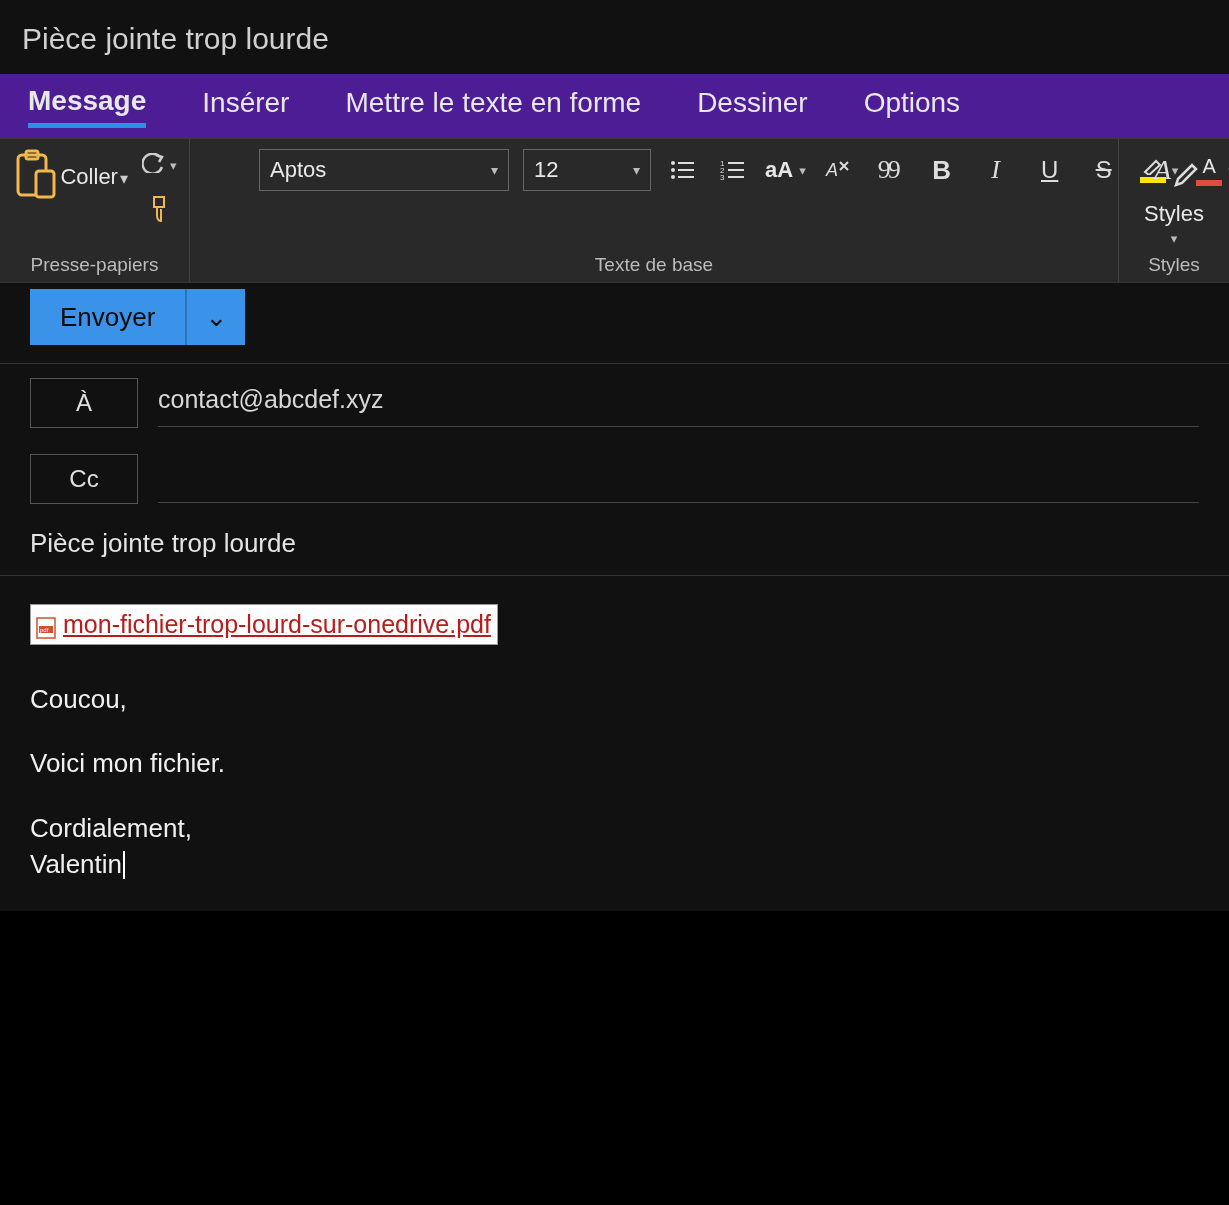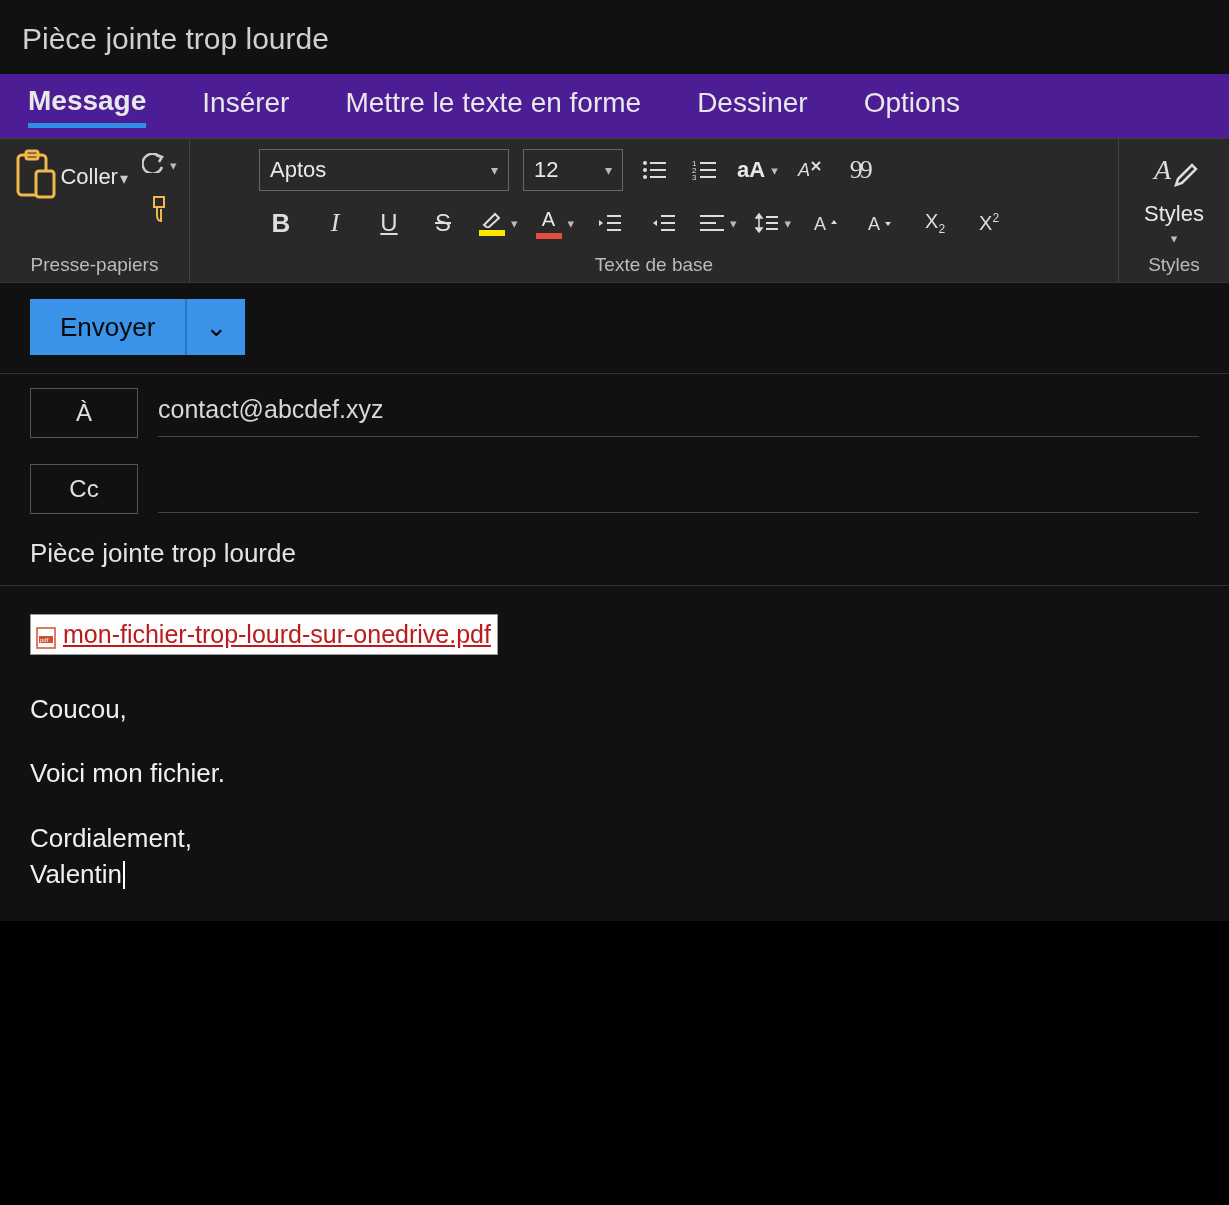--- a/index.html
+++ b/index.html
@@ -73,21 +73,21 @@
     display: flex;
     flex-direction: column;
     gap: 18px;
     align-items: center;
     padding-top: 4px;
   }
   .undo-icon, .brush-icon { cursor: pointer; color: #ccc; }
   .undo-row { display:flex; align-items:center; gap:4px;}
   .text-group-body {
     display: flex;
-    flex-direction: column;
+    flex-direction: row;
     gap: 14px;
     width: 790px;
   }
   .row1 {
     display: flex;
     gap: 14px;
     align-items: center;
   }
   .font-select, .size-select {
     background: #292929;
@@ -95,21 +95,21 @@
     color: #e8e8e8;
     font-size: 22px;
     height: 42px;
     padding: 0 10px;
     display: flex;
     align-items: center;
     justify-content: space-between;
     cursor: pointer;
   }
   .font-select { width: 250px; }
-  .size-select { width: 100px; }
+  .size-select { width: 128px; }
   .sel-arrow { font-size: 14px; color: #bbb; }
   .icon-btn {
     color: #ddd;
     cursor: pointer;
     display: inline-flex;
     align-items: center;
     justify-content: center;
     width: 36px;
     height: 36px;
     font-size: 24px;
@@ -143,21 +143,21 @@
     padding: 0 10px;
   }
   .styles-icon svg { width: 48px; height: 44px; }
   .styles-label { font-size: 22px; }
 
   .compose {
     background: #111;
     border-top: 1px solid #333;
   }
   .send-row {
-    padding: 16px 30px 18px 30px;
+    padding: 6px 30px 18px 30px;
     border-bottom: 1px solid #333;
   }
   .send-btn {
     display: inline-flex;
     background: #3a93e8;
     color: #0a0a0a;
     font-size: 26px;
     font-weight: 500;
     height: 56px;
     align-items: stretch;

